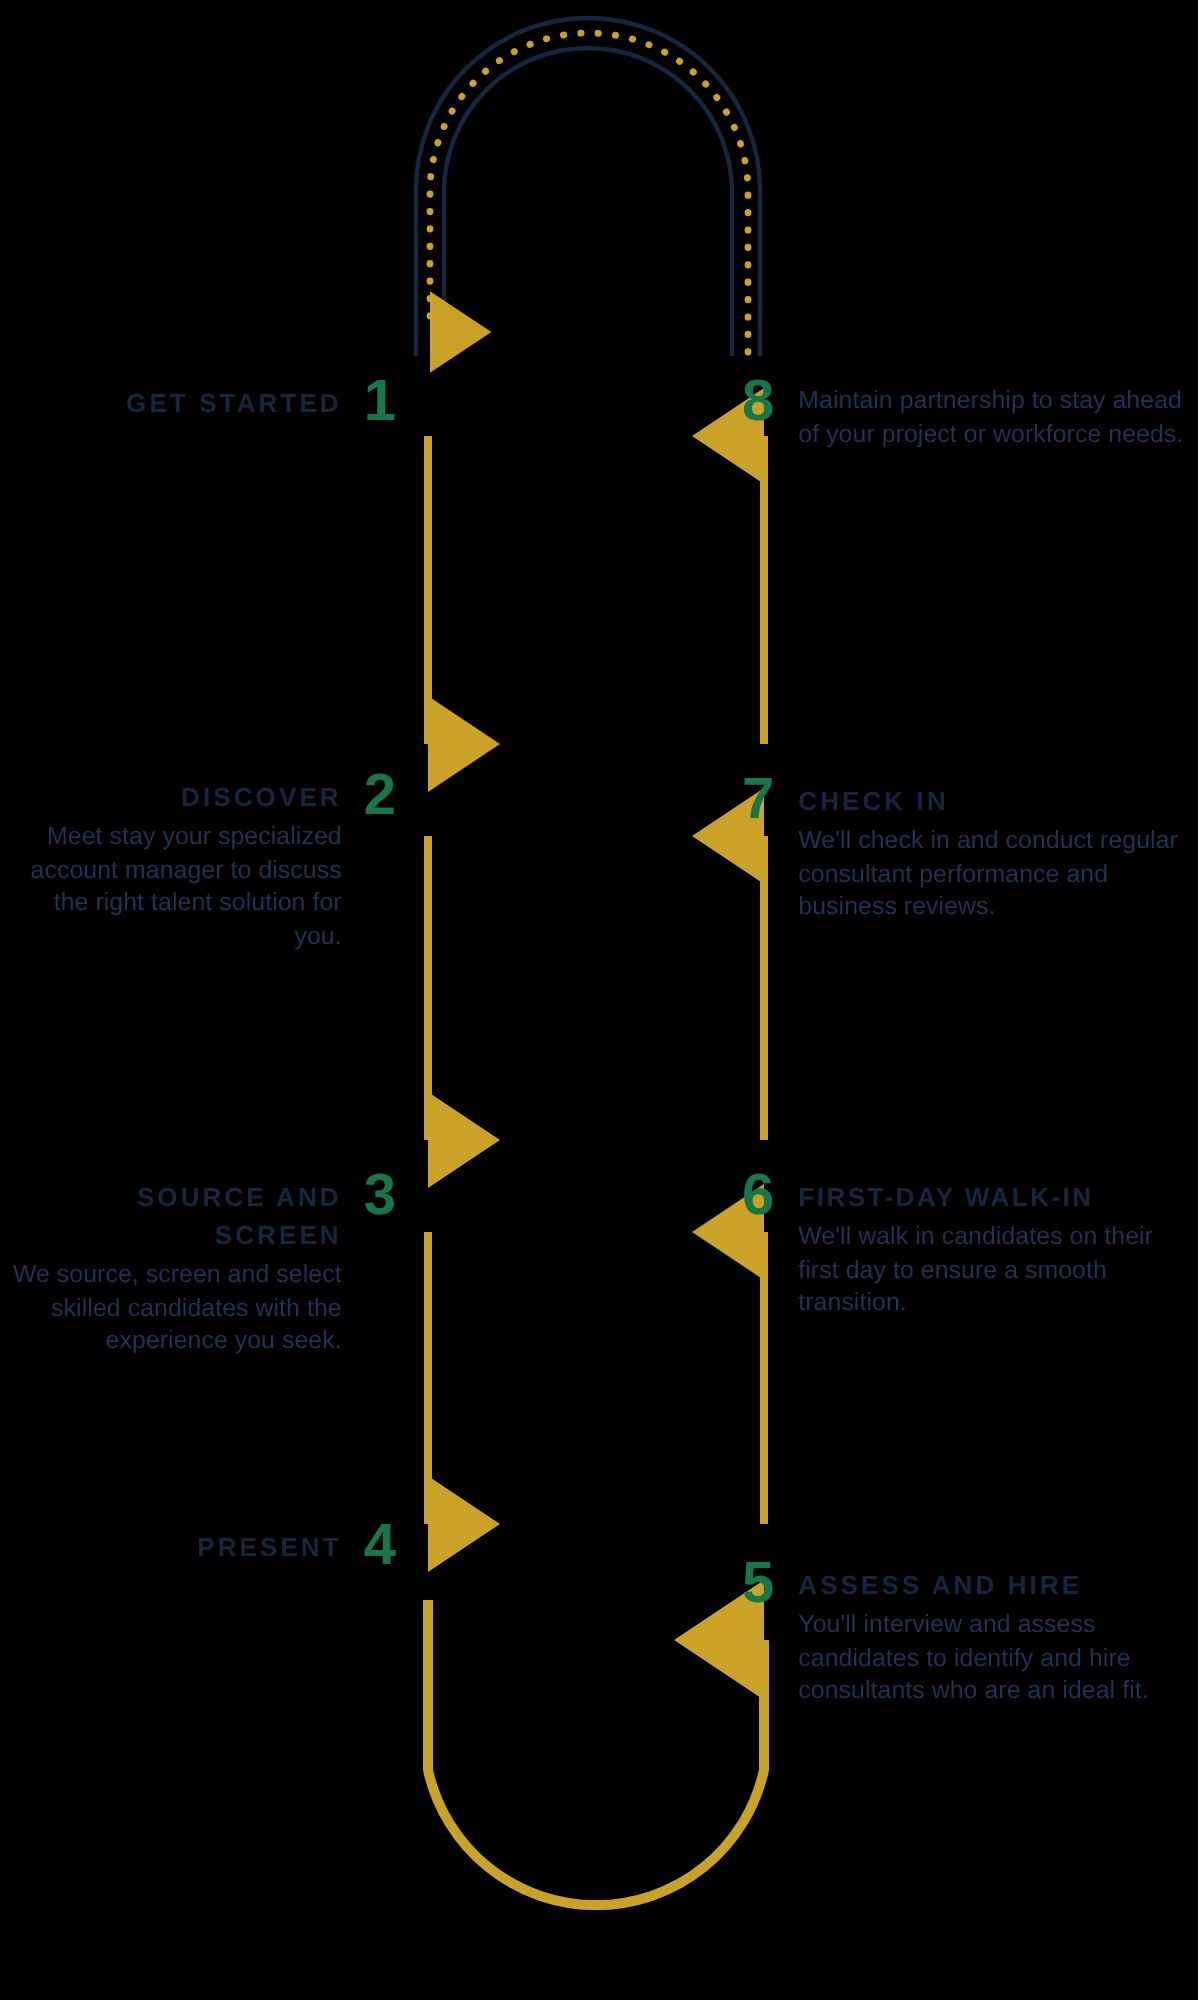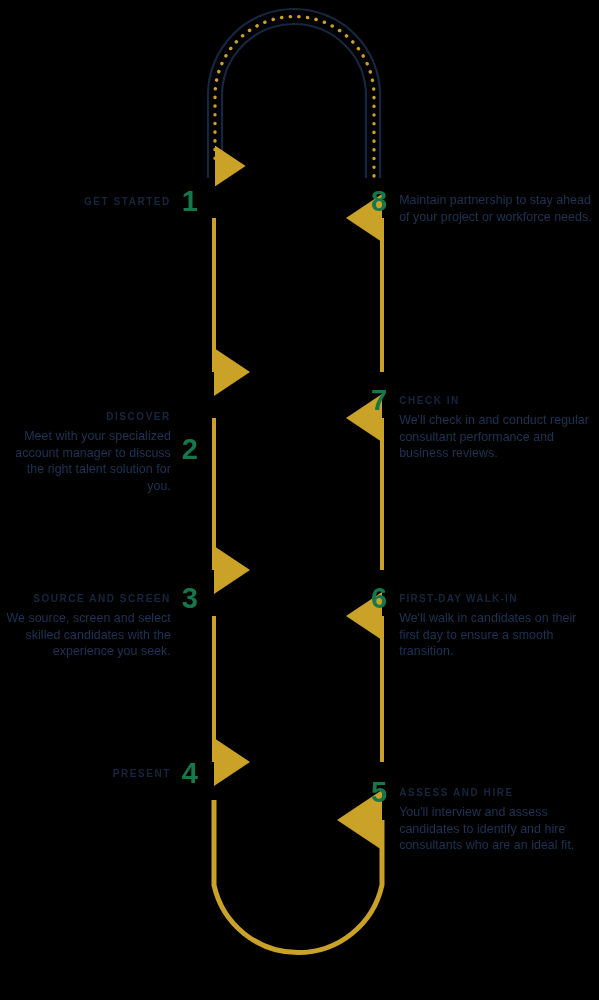--- a/index.html
+++ b/index.html
@@ -41,21 +41,21 @@
   .step-right {
     flex-direction: row;
     text-align: left;
   }
 
   .step-text-block {
     display: block;
   }
 
   .step-title {
-    font-size: 10px;
+    font-size: 13px;
     font-weight: bold;
     letter-spacing: 1.55px;
     line-height: 19px;
     color: #17263f;
     text-transform: uppercase;
     margin: 0 0 2px 0;
     white-space: pre-line;
   }
   .step-desc {
     font-size: 12.4px;
@@ -116,24 +116,24 @@
     </g>
   </svg>
 
   <div class="step step-left" style="left:0px; top:192px; width:198px; justify-content:flex-end;">
     <div class="step-text-block">
       <div class="step-title">GET STARTED</div>
     </div>
     <div class="step-number">1</div>
   </div>
 
-  <div class="step step-left" style="left:0px; top:407px; width:198px; justify-content:flex-end;align-items:center;">
+  <div class="step step-left" style="left:0px; top:389px; width:198px; justify-content:flex-end;">
     <div class="step-text-block">
       <div class="step-title">DISCOVER</div>
-      <div class="step-desc">Meet with your specialized account manager to discuss the right talent solution for you.</div>
+      <div class="step-desc">Meet stay your specialized account manager to discuss the right talent solution for you.</div>
     </div>
     <div class="step-number">2</div>
   </div>
 
   <div class="step step-left" style="left:0px; top:589px; width:198px; justify-content:flex-end;">
     <div class="step-text-block">
       <div class="step-title" style="white-space:normal; max-width:150px; margin-left:auto;">SOURCE AND SCREEN</div>
       <div class="step-desc">We source, screen and select skilled candidates with the experience you seek.</div>
     </div>
     <div class="step-number">3</div>

